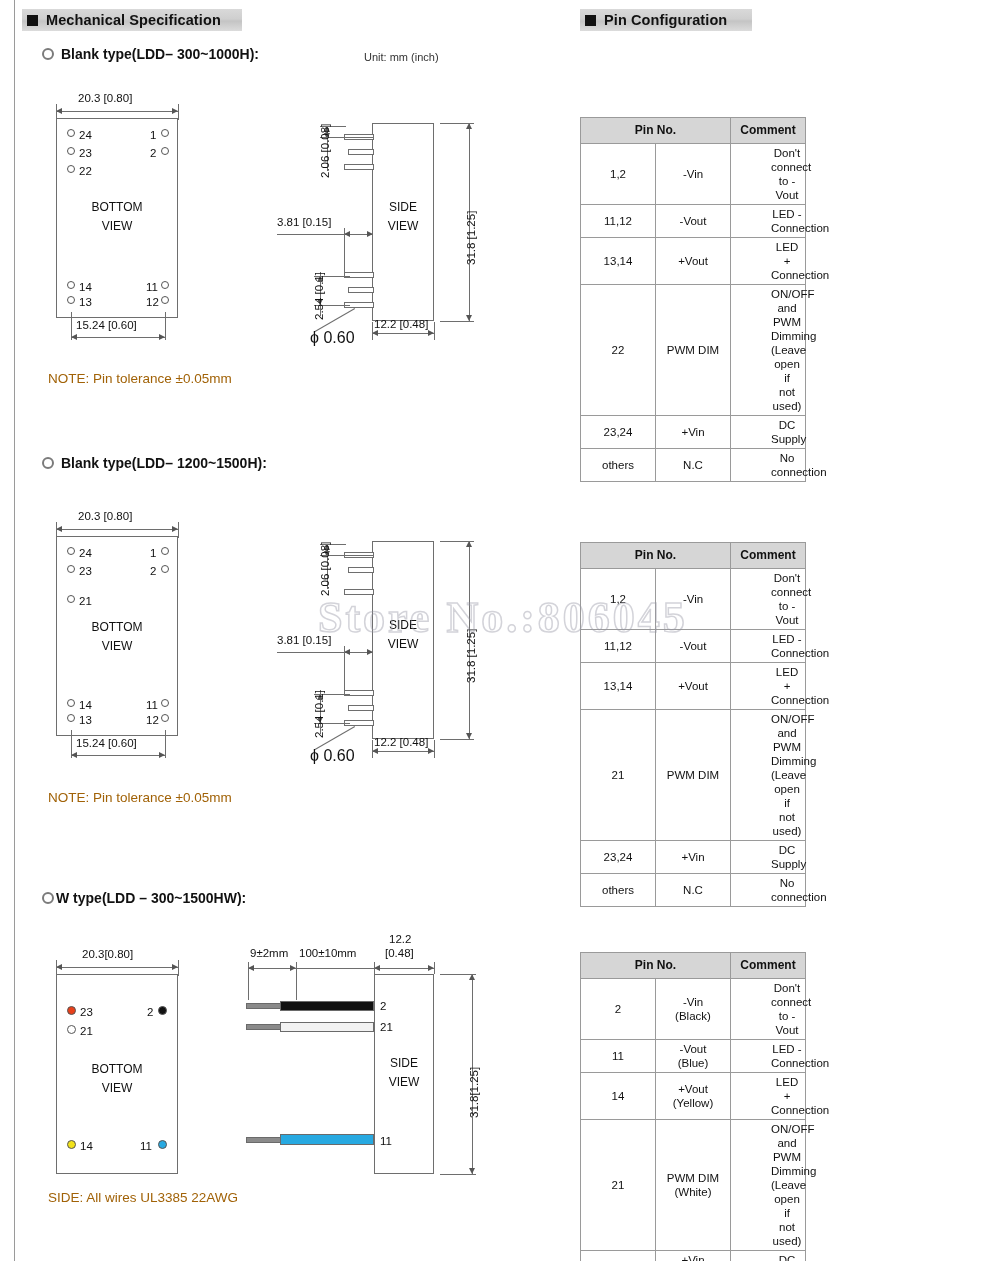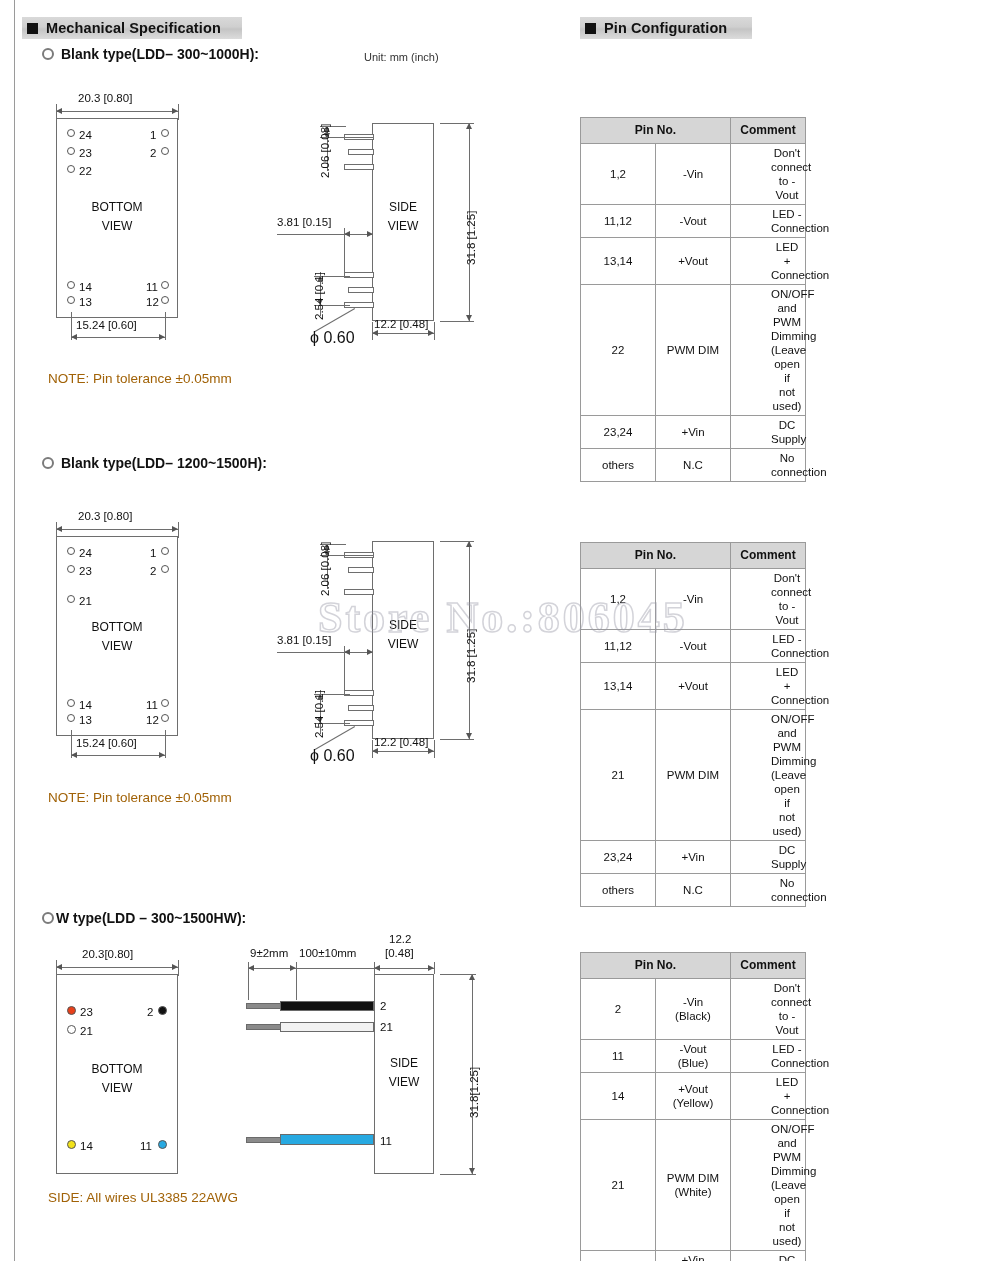--- a/index.html
+++ b/index.html
@@ -22,21 +22,20 @@
   }
 
   
   .sec-head{
     position:absolute;
     height:22px;
     background:linear-gradient(to bottom,#d9d9d9 0%,#cfcfcf 45%,#c4c4c4 55%,#dcdcdc 100%);
     display:flex;align-items:center;
     padding:0 7px 0 5px;
     box-sizing:border-box;
-    margin-top:8px;
   }
   .sec-head .sq{
     width:11px;height:11px;background:#111;margin-right:8px;flex:0 0 auto;
   }
   .sec-head .txt{
     font-size:14.5px;font-weight:bold;letter-spacing:.1px;color:#111;
     white-space:nowrap;line-height:1;
   }
 
   
@@ -430,21 +429,21 @@
           <td class="c3">DC Supply</td>
         </tr>
         <tr>
           <td class="c1">others</td>
           <td class="c2">N.C</td>
           <td class="c3">No connection</td>
         </tr>
       </tbody>
   </table>
 
-  <div class="sub-head" style="left:42px;top:891px;margin-top:20px;">
+  <div class="sub-head" style="left:42px;top:891px;">
     <span class="ring tight"></span>
     <span class="txt">W  type(LDD – 300~1500HW):</span>
   </div>
 
   <div class="draw">
     <div class="lbl" style="left:82px;top:949px;">20.3[0.80]</div>
     <div class="ln-h" style="left:56px;top:967px;width:122px;"></div>
     <div class="arw l" style="left:56px;top:964px;"></div>
     <div class="arw r" style="left:172px;top:964px;"></div>
     <div class="ln-v" style="left:56px;top:960px;height:16px;"></div>

